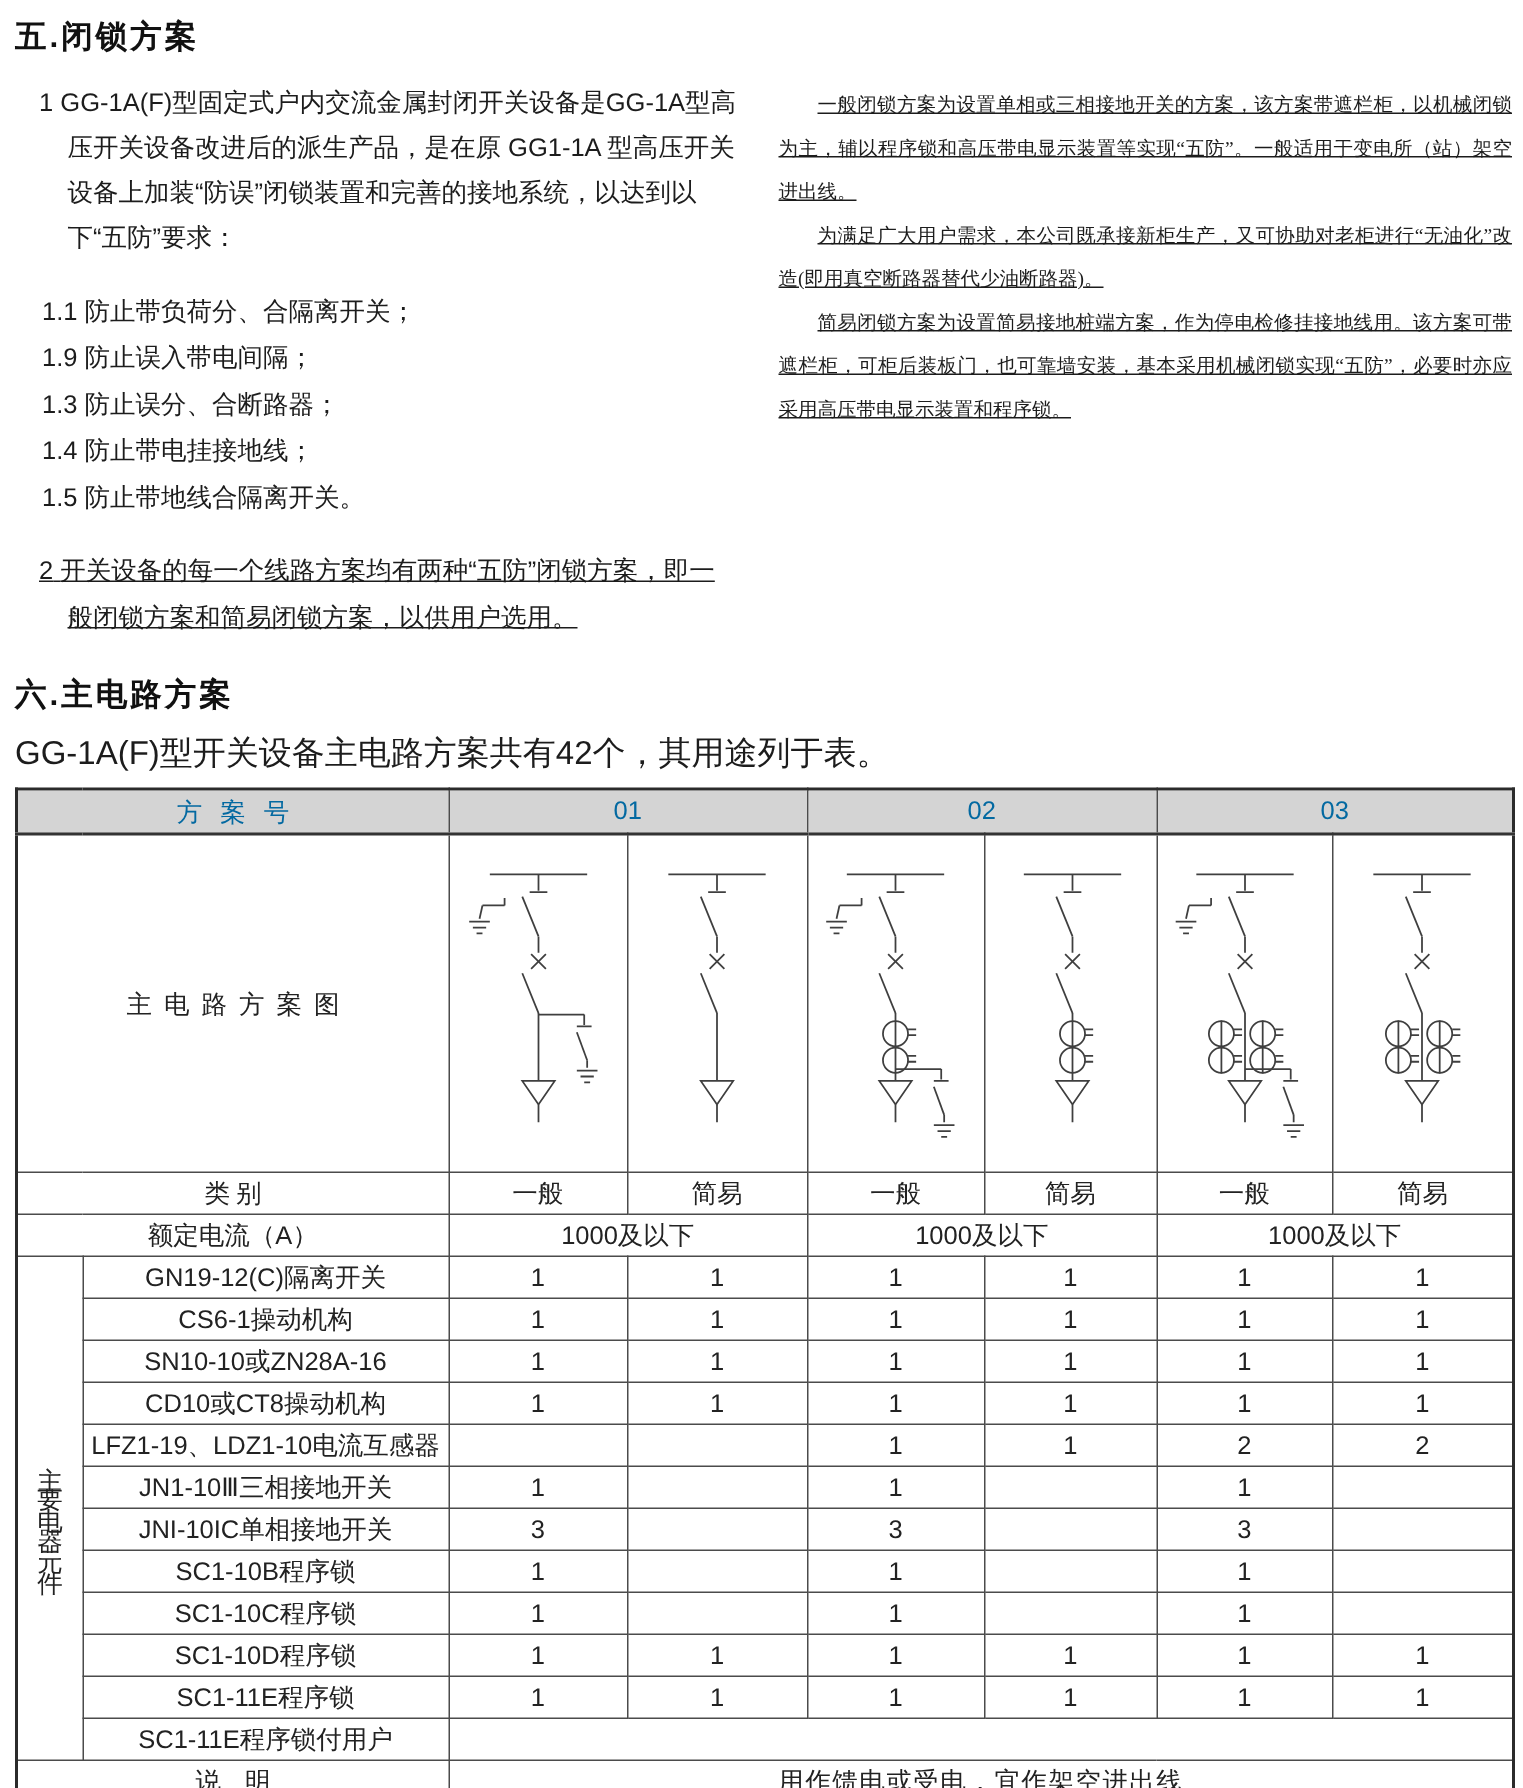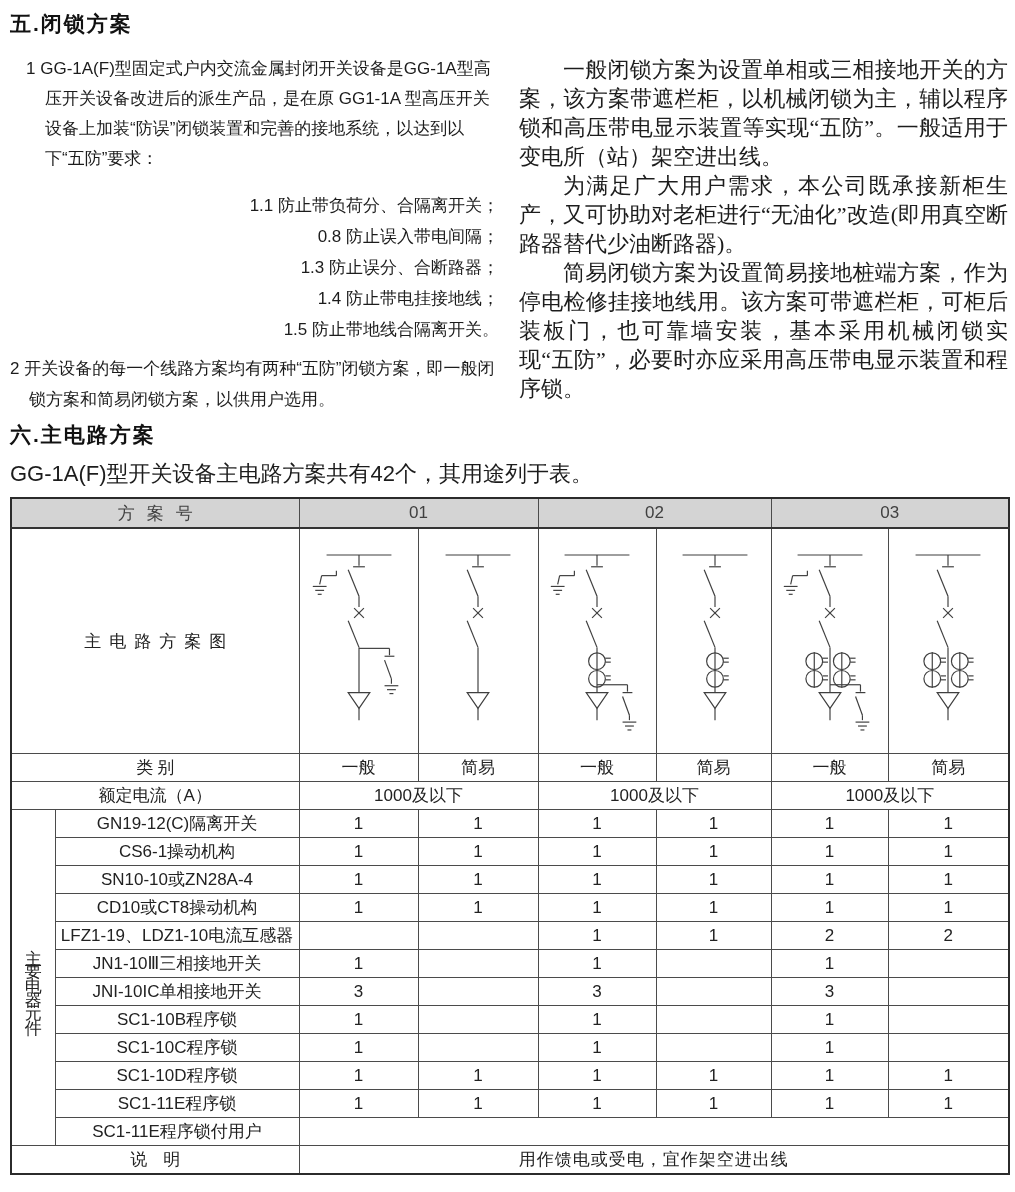--- a/index.html
+++ b/index.html
@@ -16,45 +16,45 @@
   h1.sec-title{
     font-size:21px;font-weight:bold;color:#111;
     margin:2px 0 16px 0;letter-spacing:2px;
     font-family:"Liberation Sans","DejaVu Sans",sans-serif;
   }
   h1.sec-title.second{margin-top:6px;margin-bottom:12px;}
   .col-left p.hang{
     font-size:17px;line-height:30px;margin:16px;
     padding-left:19px;text-indent:-19px;
   }
-  .col-left ul.prevent{list-style:none;margin:8px;padding:0;text-align:right;}
+  .col-left ul.prevent{list-style:none;margin:18px;padding:0;}
   .col-left ul.prevent li{font-size:17px;line-height:31px;}
   .col-left p.hang2{
-    font-size:17px;line-height:31px;margin:0;
-    padding-left:19px;text-indent:-19px;
+    font-size:17px;line-height:31px;margin:16px;
+    padding-left:19px;text-indent:-19px;text-decoration:underline;
   }
   .col-right p{
     font-family:"Liberation Serif","DejaVu Serif",serif;
-    font-size:22px;line-height:29px;margin:0;
-    text-indent:2em;text-align:justify;
+    font-size:13px;line-height:29px;margin:0;
+    text-indent:2em;text-align:justify;text-decoration:underline;
   }
   p.intro{font-size:22px;margin:0 0 10px 0;line-height:26px;}
 
   table.main{
     border-collapse:collapse;width:998px;table-layout:fixed;
     border:2px solid #2b2b2b;
     font-size:17px;color:#222;
   }
   table.main td{
     border:1px solid #4b4b4b;height:27px;
     text-align:center;padding:0;overflow:hidden;
   }
   tr.hdr td{
     background:var(--header-bg,#d4d4d4);
-    height:28px;border-bottom:2px solid #333;color:#404040;
+    height:28px;border-bottom:2px solid #333;color:#0369a1;
   }
   td.lbl-scheme{letter-spacing:12px;text-indent:12px;}
   td.lbl-diagram{letter-spacing:8px;text-indent:8px;}
   td.lbl-category{letter-spacing:4px;text-indent:4px;}
   td.lbl-note{letter-spacing:16px;text-indent:16px;}
   td.name-cell{text-align:left;padding-left:8px;}
   td.diagram-cell{height:226px;vertical-align:middle;}
   td.group-cell{vertical-align:middle;}
   .vtext{
     writing-mode:vertical-lr;letter-spacing:14px;line-height:1;
@@ -71,21 +71,21 @@
 </style>
 </head>
 <body>
 
 <div class="two-col">
   <div class="col-left">
     <h1 class="sec-title">五.闭锁方案</h1>
     <p class="hang"><span>1</span> <span>GG-1A(F)型固定式户内交流金属封闭开关设备是GG-1A型高压开关设备改进后的派生产品，是在原 GG1-1A 型高压开关设备上加装“防误”闭锁装置和完善的接地系统，以达到以下“五防”要求：</span></p>
     <ul class="prevent" id="prevent-list">
         <li>1.1 防止带负荷分、合隔离开关；</li>
-        <li>0.8 防止误入带电间隔；</li>
+        <li>1.9 防止误入带电间隔；</li>
         <li>1.3 防止误分、合断路器；</li>
         <li>1.4 防止带电挂接地线；</li>
         <li>1.5 防止带地线合隔离开关。</li>
       </ul>
     <p class="hang2"><span>2</span> <span>开关设备的每一个线路方案均有两种“五防”闭锁方案，即一般闭锁方案和简易闭锁方案，以供用户选用。</span></p>
   </div>
   <div class="col-right" id="right-col">
       <p>一般闭锁方案为设置单相或三相接地开关的方案，该方案带遮栏柜，以机械闭锁为主，辅以程序锁和高压带电显示装置等实现“五防”。一般适用于变电所（站）架空进出线。</p>
       <p>为满足广大用户需求，本公司既承接新柜生产，又可协助对老柜进行“无油化”改造(即用真空断路器替代少油断路器)。</p>
       <p>简易闭锁方案为设置简易接地桩端方案，作为停电检修挂接地线用。该方案可带遮栏柜，可柜后装板门，也可靠墙安装，基本采用机械闭锁实现“五防”，必要时亦应采用高压带电显示装置和程序锁。</p>
@@ -320,21 +320,21 @@
       <tr>
         <td class="name-cell">CS6-1操动机构</td>
         <td>1</td>
         <td>1</td>
         <td>1</td>
         <td>1</td>
         <td>1</td>
         <td>1</td>
       </tr>
       <tr>
-        <td class="name-cell">SN10-10或ZN28A-4</td>
+        <td class="name-cell">SN10-10或ZN28A-16</td>
         <td>1</td>
         <td>1</td>
         <td>1</td>
         <td>1</td>
         <td>1</td>
         <td>1</td>
       </tr>
       <tr>
         <td class="name-cell">CD10或CT8操动机构</td>
         <td>1</td>

